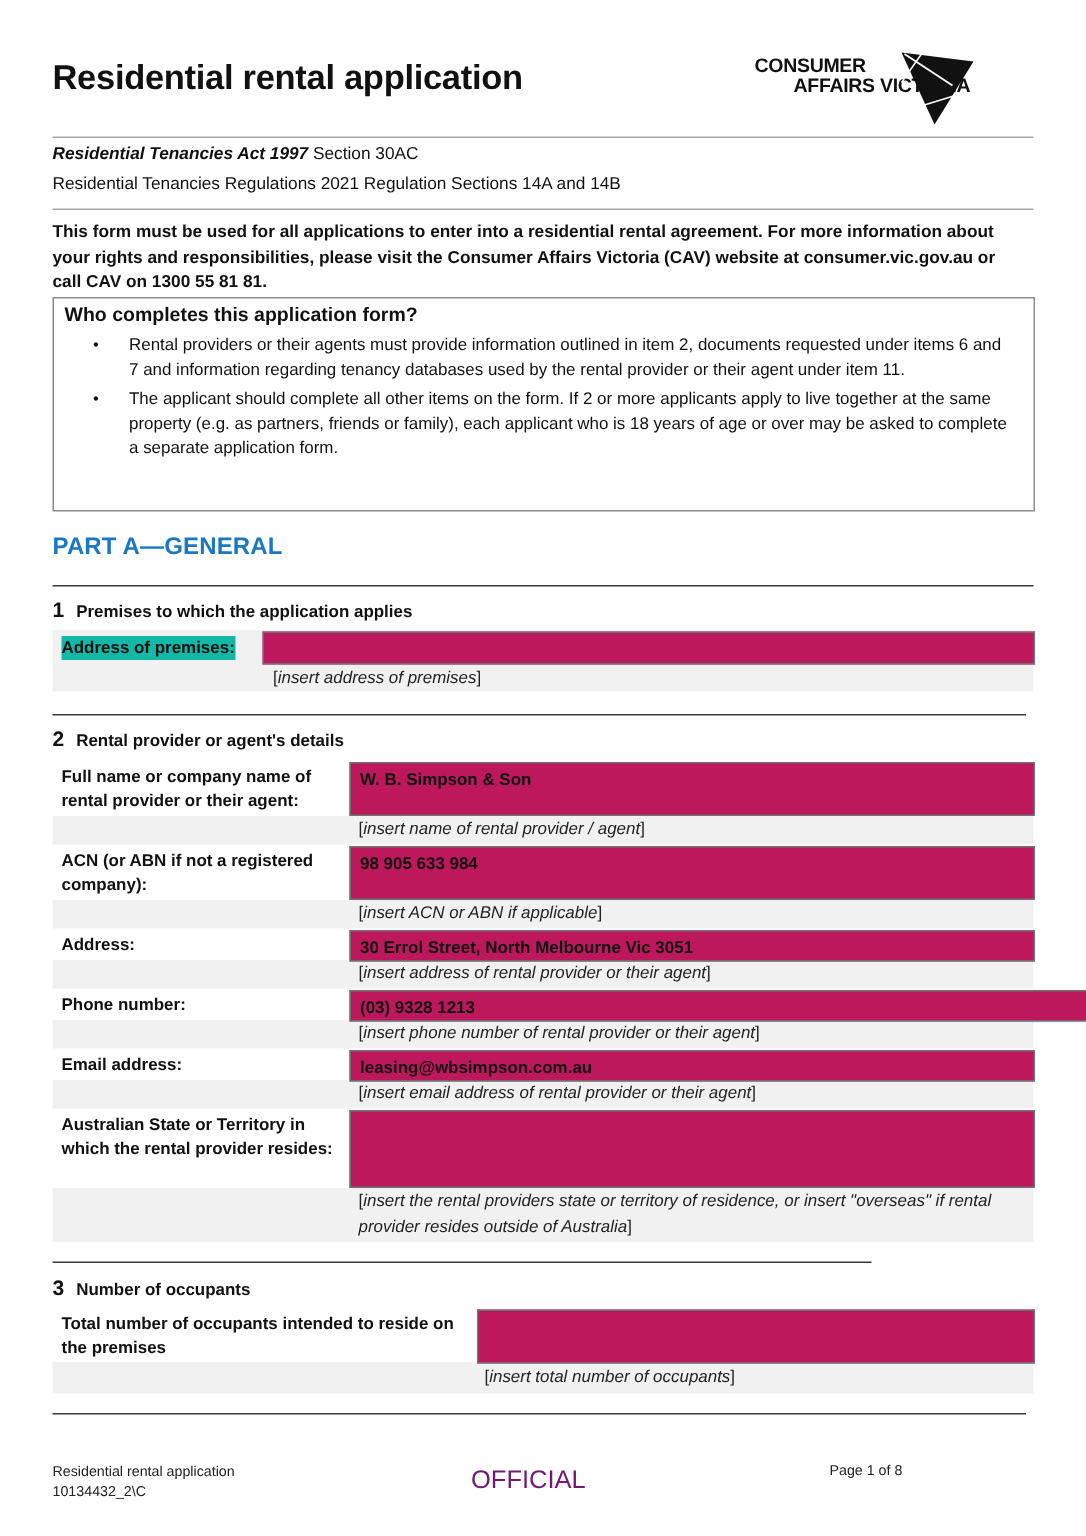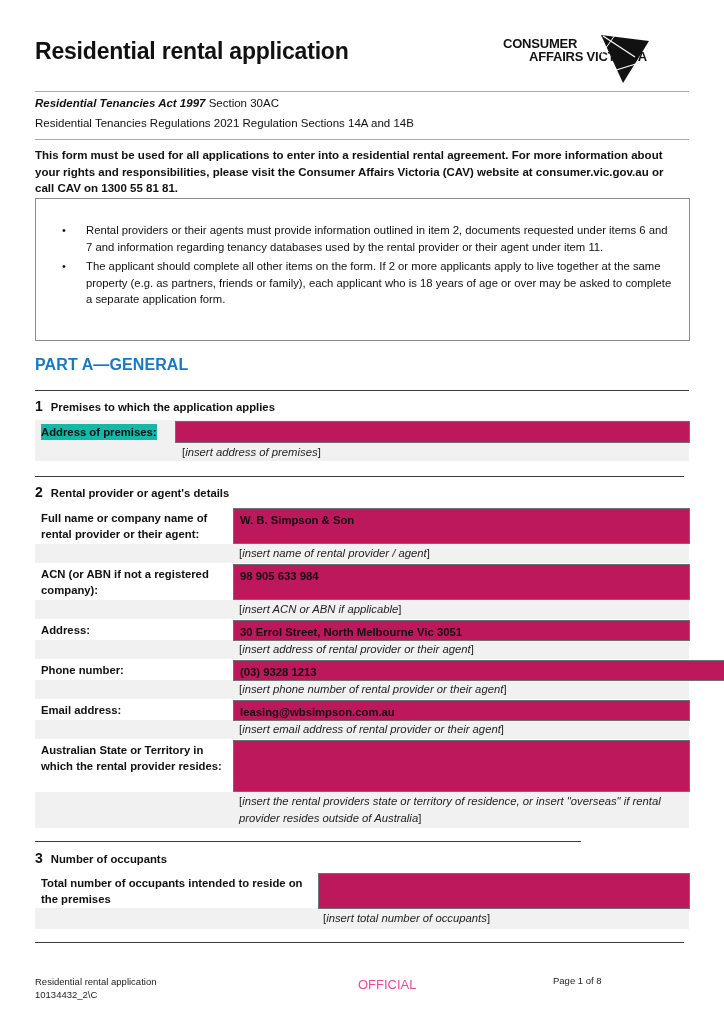--- a/index.html
+++ b/index.html
@@ -40,21 +40,21 @@
   .sec-head { position: absolute; left: 35px; font-size: 11.3px; font-weight: bold; }
   .sec-head .num { font-size: 14px; margin-right: 8px; }
 
   .label { position: absolute; left: 41px; font-size: 11.3px; font-weight: bold; line-height: 16px; }
   .field { position: absolute; border: 1px solid #707070; background: #be185d; padding: 3px 6px; font-size: 11.3px; font-weight: bold; line-height: 16px; }
   .hint-row { position: absolute; left: 35px; width: 654px; background: #f1f1f1; }
   .hint { position: absolute; font-size: 11.3px; line-height: 16.5px; color: #222; }
   .hint i { font-style: italic; }
 
   .footer-left { left: 35px; top: 975px; font-size: 9.5px; line-height: 13px; color: #222; }
-  .footer-center { left: 314px; top: 977px; font-size: 13px; color: #ec4899; margin-left: 44px; }
+  .footer-center { left: 314px; top: 977px; font-size: 17px; color: #701a75; }
   .footer-right { left: 537px; top: 975px; font-size: 9.5px; color: #222; margin-left: 16px; }
 </style>
 </head>
 <body>
 
 <div class="abs doc-title">Residential rental application</div>
 
 <div class="abs logo">
   <span class="logo-line1">CONSUMER</span>
   <span class="logo-line2">AFFAIRS VICTORIA</span>
@@ -71,20 +71,21 @@
 <div class="abs act-line">
   <span class="it">Residential Tenancies Act 1997</span><span> Section 30AC</span>
 </div>
 <div class="abs reg-line">Residential Tenancies Regulations 2021 Regulation Sections 14A and 14B</div>
 
 <div class="hr" style="left:35px; top:139px; width:654px;"></div>
 
 <div class="abs intro">This form must be used for all applications to enter into a residential rental agreement. For more information about your rights and responsibilities, please visit the Consumer Affairs Victoria (CAV) website at consumer.vic.gov.au or call CAV on 1300 55 81 81.</div>
 
 <div class="abs infobox">
+  <div class="infobox-title">Who completes this application form?</div>
   <div class="bullet b1">
     <span class="dot">•</span>
     <span class="txt">Rental providers or their agents must provide information outlined in item 2, documents requested under items 6 and 7 and information regarding tenancy databases used by the rental provider or their agent under item 11.</span>
   </div>
   <div class="bullet b2">
     <span class="dot">•</span>
     <span class="txt">The applicant should complete all other items on the form. If 2 or more applicants apply to live together at the same property (e.g. as partners, friends or family), each applicant who is 18 years of age or over may be asked to complete a separate application form.</span>
   </div>
 </div>
 

